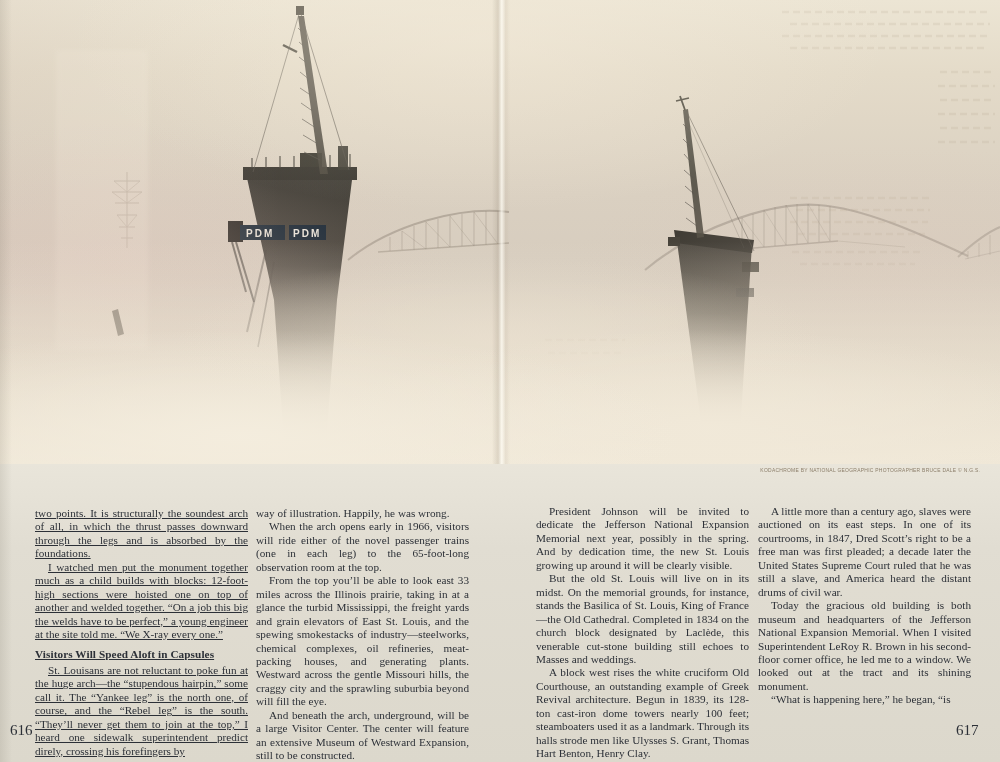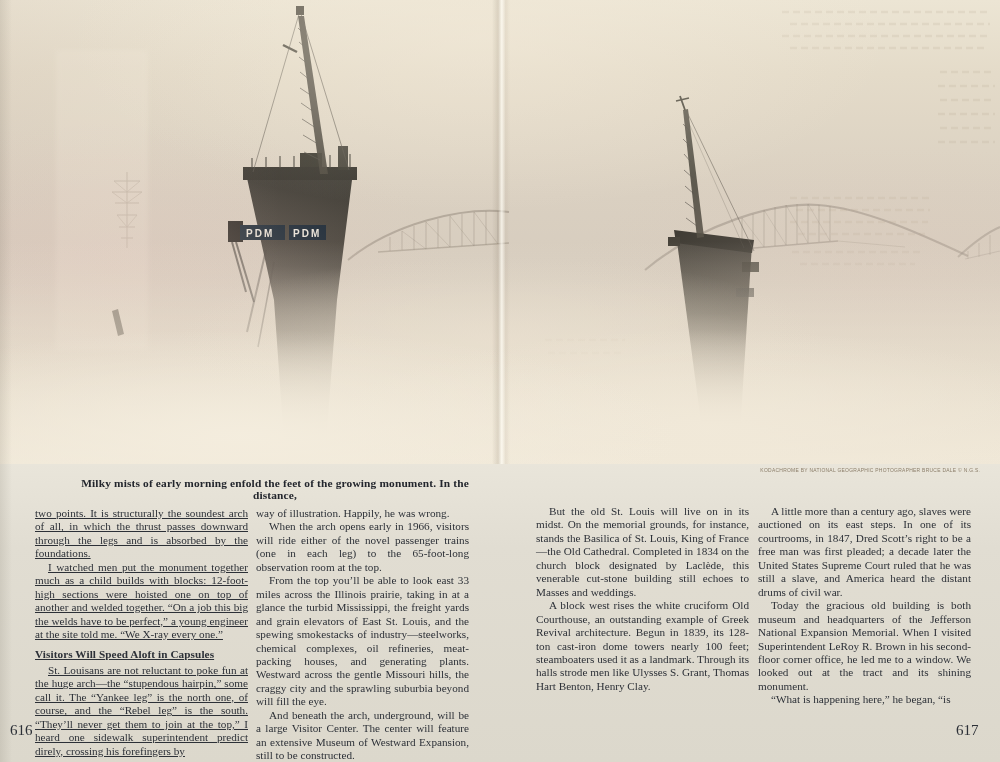--- a/index.html
+++ b/index.html
@@ -252,37 +252,37 @@
     <div class="tint"></div>
     <div class="fog"></div>
     <div class="fold"></div>
   </div>
 
   <div class="lower-paper"></div>
   <div class="edge-shade"></div>
 
   <div class="credit">KODACHROME BY NATIONAL GEOGRAPHIC PHOTOGRAPHER BRUCE DALE © N.G.S.</div>
 
-  <div class="caption left">Milky mists of early morning enfold the feet of the growing monument. In the distance,</div>
 
   <div id="col1" class="col">
     <p>two points. It is structurally the soundest arch of all, in which the thrust passes downward through the legs and is absorbed by the foundations.</p>
     <p class="ind">I watched men put the monument together much as a child builds with blocks: 12-foot-high sections were hoisted one on top of another and welded together. “On a job this big the welds have to be perfect,” a young engineer at the site told me. “We X-ray every one.”</p>
     <h4>Visitors Will Speed Aloft in Capsules</h4>
     <p class="ind">St. Louisans are not reluctant to poke fun at the huge arch—the “stupendous hairpin,” some call it. The “Yankee leg” is the north one, of course, and the “Rebel leg” is the south. “They’ll never get them to join at the top,” I heard one sidewalk superintendent predict direly, crossing his forefingers by</p>
   </div>
 
   <div id="col2" class="col">
     <p>way of illustration. Happily, he was wrong.</p>
     <p class="ind">When the arch opens early in 1966, visitors will ride either of the novel passenger trains (one in each leg) to the 65-foot-long observation room at the top.</p>
     <p class="ind">From the top you’ll be able to look east 33 miles across the Illinois prairie, taking in at a glance the turbid Mississippi, the freight yards and grain elevators of East St. Louis, and the spewing smokestacks of industry—steelworks, chemical complexes, oil refineries, meat-packing houses, and generating plants. Westward across the gentle Missouri hills, the craggy city and the sprawling suburbia beyond will fill the eye.</p>
     <p class="ind">And beneath the arch, underground, will be a large Visitor Center. The center will feature an extensive Museum of Westward Expansion, still to be constructed.</p>
   </div>
 
   <div id="col3" class="col">
+    <p class="ind">President Johnson will be invited to dedicate the Jefferson National Expansion Memorial next year, possibly in the spring. And by dedication time, the new St. Louis growing up around it will be clearly visible.</p>
     <p class="ind">But the old St. Louis will live on in its midst. On the memorial grounds, for instance, stands the Basilica of St. Louis, King of France—the Old Cathedral. Completed in 1834 on the church block designated by Laclède, this venerable cut-stone building still echoes to Masses and weddings.</p>
     <p class="ind">A block west rises the white cruciform Old Courthouse, an outstanding example of Greek Revival architecture. Begun in 1839, its 128-ton cast-iron dome towers nearly 100 feet; steamboaters used it as a landmark. Through its halls strode men like Ulysses S. Grant, Thomas Hart Benton, Henry Clay.</p>
   </div>
 
   <div id="col4" class="col">
     <p class="ind">A little more than a century ago, slaves were auctioned on its east steps. In one of its courtrooms, in 1847, Dred Scott’s right to be a free man was first pleaded; a decade later the United States Supreme Court ruled that he was still a slave, and America heard the distant drums of civil war.</p>
     <p class="ind">Today the gracious old building is both museum and headquarters of the Jefferson National Expansion Memorial. When I visited Superintendent LeRoy R. Brown in his second-floor corner office, he led me to a window. We looked out at the tract and its shining monument.</p>
     <p class="ind">“What is happening here,” he began, “is</p>
   </div>
 

